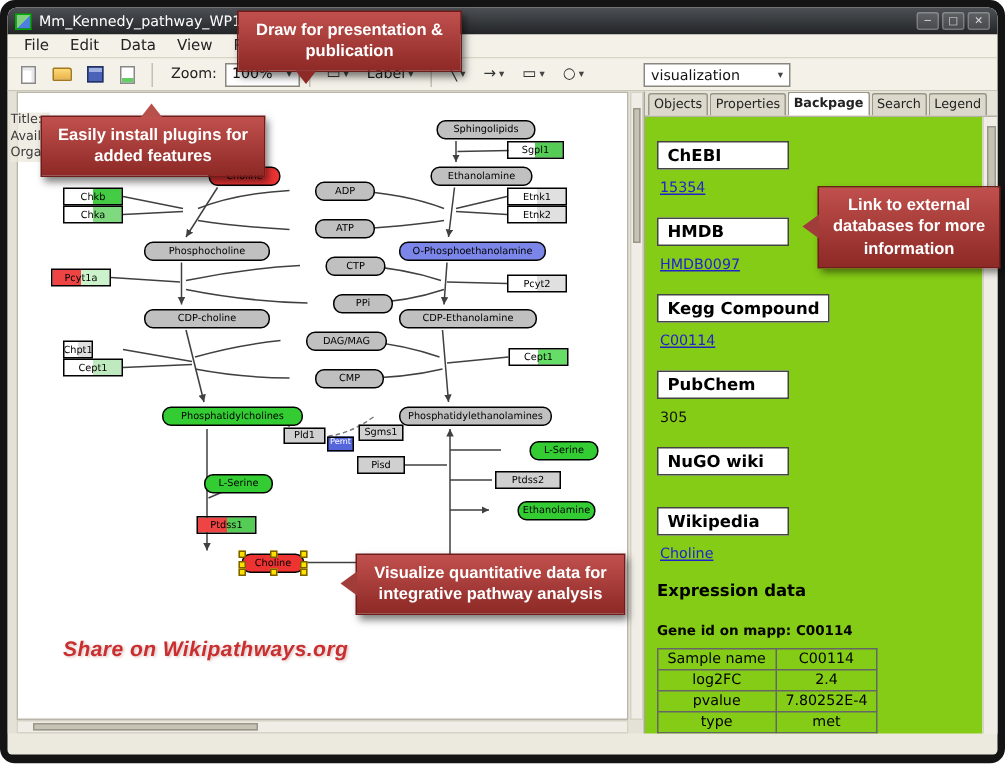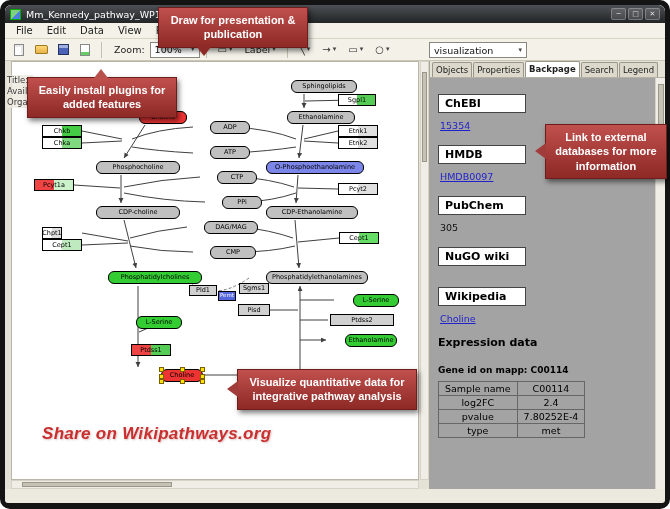--- a/index.html
+++ b/index.html
@@ -45,28 +45,28 @@
 
   svg.edges { position:absolute; left:0; top:0; width:410px; height:418px; }
   .e { fill:none; stroke:#404040; stroke-width:1; }
   .ed { fill:none; stroke:#7a7a7a; stroke-width:1; stroke-dasharray:3 2; }
 
   .node { position:absolute; border:1px solid #000; height:13px; font-size:6.5px; line-height:1; display:flex; align-items:center; justify-content:center; overflow:hidden; white-space:nowrap; color:#000; z-index:3; }
   .pill { border-radius:6px;margin-left:17px; }
   .gene { height:12px; border-radius:0;text-align:right; }
   .selected { overflow:visible; }
   .handle { position:absolute; width:5px; height:5px; background:#ffe000; border:1px solid #7a6000; z-index:6; }
-  .share { position:absolute; z-index:55; color:#c92f2f; font-style:italic; font-weight:bold; font-size:17px; letter-spacing:.3px; text-shadow:1px 1px 2px rgba(120,0,0,.25); font-family:"Liberation Sans",sans-serif; }
+  .share { position:absolute; z-index:55; color:#c92f2f; font-style:italic; font-weight:bold; font-size:14px; letter-spacing:.3px; text-shadow:1px 1px 2px rgba(120,0,0,.25); font-family:"Liberation Sans",sans-serif; }
 
   
   .sidebar { position:absolute; left:424px; top:0; right:0; bottom:0; background:#f3f1e8; border-left:1px solid #a8a49a; }
   .tabbar { position:absolute; left:0; top:0; right:0; height:17px; background:#e6e3d8; border-bottom:1px solid #b5b1a4; display:flex; align-items:flex-end; padding:2px 2px 0 2px; gap:1px; }
   .tab { font-size:8.5px; color:#222; border:1px solid #9a968a; border-bottom:none; background:#dcd8cc; padding:2px 3px; border-radius:2px 2px 0 0; }
   .tab.active { background:#fff; font-weight:bold; padding-bottom:3px; }
-  .sb-content { position:absolute; left:0; top:17px; right:10px; bottom:0; background:#a3a3a3; padding:14px 0 0 8px; overflow:hidden; }
+  .sb-content { position:absolute; left:0; top:17px; right:10px; bottom:0; background:#84cc16; padding:14px 0 0 8px; overflow:hidden; }
   .sb-scroll { position:absolute; right:0; top:17px; width:10px; bottom:0; background:#efede6; border-left:1px solid #d6d2c6; }
   .sb-thumb { position:absolute; left:2px; top:6px; width:6px; height:60px; background:#c6c2b4; border:1px solid #9a968a; }
   .bp-section { margin-bottom:12px; }
   .bp-header { display:inline-block; min-width:88px; border:1px solid #444; background:#fff; font-weight:bold; font-size:11px; padding:2px 6px; margin-bottom:7px; }
   .bp-link { font-size:9.5px; color:#2222cc; text-decoration:underline; margin-left:2px; }
   .bp-plain { font-size:9.5px; color:#111; margin-left:2px; }
   .exp-title { font-weight:bold; font-size:11px; margin-top:4px; }
   .exp-geneid { font-weight:bold; font-size:9px; margin-top:16px; }
   table.exp { border-collapse:collapse; margin-top:6px; }
   table.exp td { border:1px solid #666; font-size:9.5px; text-align:center; padding:1px 6px; min-width:66px; height:13px; }
@@ -238,21 +238,21 @@
           <div class="node pill" style="left:181px;top:184px;width:46px;background:#c0c0c0">CMP</div>
           <div class="node pill" style="left:79px;top:209px;width:94px;background:#33cc33">Phosphatidylcholines</div>
           <div class="node pill" style="left:237px;top:209px;width:102px;background:#c0c0c0">Phosphatidylethanolamines</div>
           <div class="node gene" style="left:177px;top:223px;width:28px;height:11px;background:#d0d0d0">Pld1</div>
           <div class="node gene" style="left:206px;top:229px;width:18px;height:10px;background:#5566dd;color:#fff;font-size:5.5px">Pemt</div>
           <div class="node gene" style="left:227px;top:221px;width:30px;height:11px;background:#d0d0d0">Sgms1</div>
           <div class="node gene" style="left:226px;top:242px;width:32px;background:#d0d0d0">Pisd</div>
           <div class="node pill" style="left:107px;top:254px;width:46px;background:#33cc33">L-Serine</div>
           <div class="node gene" style="left:119px;top:282px;width:40px;background:linear-gradient(90deg,#ee4444 50%,#55cc55 50%)">Ptdss1</div>
           <div class="node pill" style="left:324px;top:232px;width:46px;background:#33cc33">L-Serine</div>
-          <div class="node gene" style="left:318px;top:252px;width:64px;background:#d0d0d0">Ptdss2</div>
+          <div class="node gene" style="left:318px;top:252px;width:44px;background:#d0d0d0">Ptdss2</div>
           <div class="node pill" style="left:316px;top:272px;width:52px;background:#33cc33">Ethanolamine</div>
 
           <div class="node pill selected" style="left:132px;top:307px;width:42px;background:#ee3333">
             <span>Choline</span>
             <span class="handle" style="left:-3px;top:-3px"></span>
             <span class="handle" style="left:18px;top:-3px"></span>
             <span class="handle" style="right:-3px;top:-3px"></span>
             <span class="handle" style="left:-3px;top:4px"></span>
             <span class="handle" style="right:-3px;top:4px"></span>
             <span class="handle" style="left:-3px;bottom:-3px"></span>
@@ -281,20 +281,24 @@
         </div>
 
         <div class="sb-content">
           <div class="bp-section">
             <div class="bp-header">ChEBI</div>
             <div class="bp-link">15354</div>
           </div>
           <div class="bp-section">
             <div class="bp-header">HMDB</div>
             <div class="bp-link">HMDB0097</div>
+          </div>
+          <div class="bp-section">
+            <div class="bp-header">Kegg Compound</div>
+            <div class="bp-link">C00114</div>
           </div>
           <div class="bp-section">
             <div class="bp-header">PubChem</div>
             <div class="bp-plain">305</div>
           </div>
           <div class="bp-section">
             <div class="bp-header">NuGO wiki</div>
           </div>
           <div class="bp-section">
             <div class="bp-header">Wikipedia</div>

